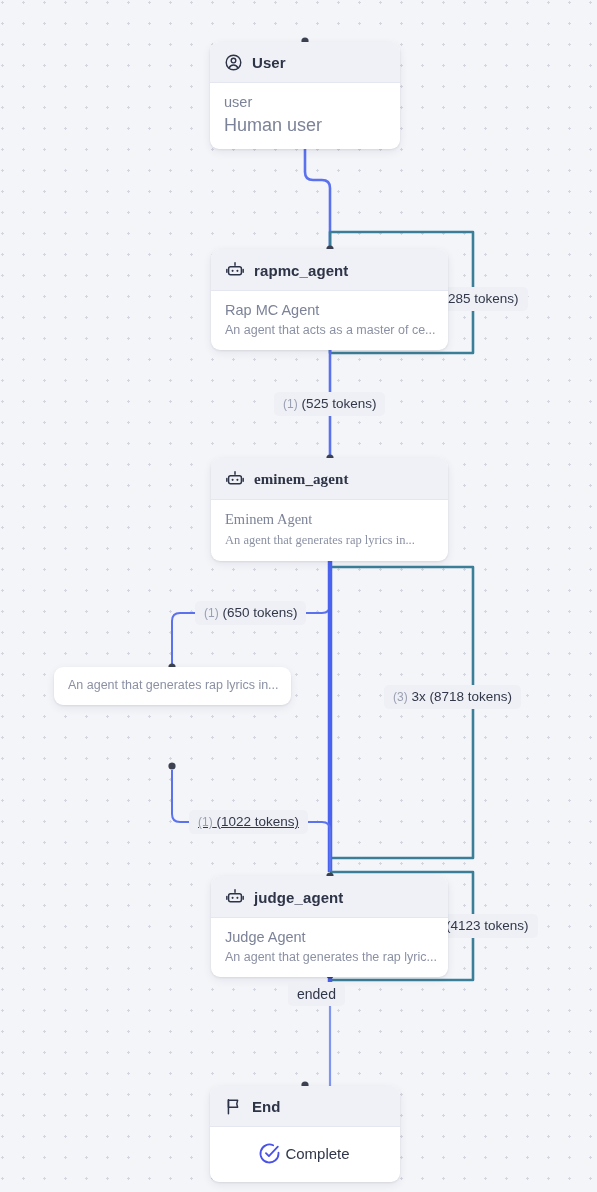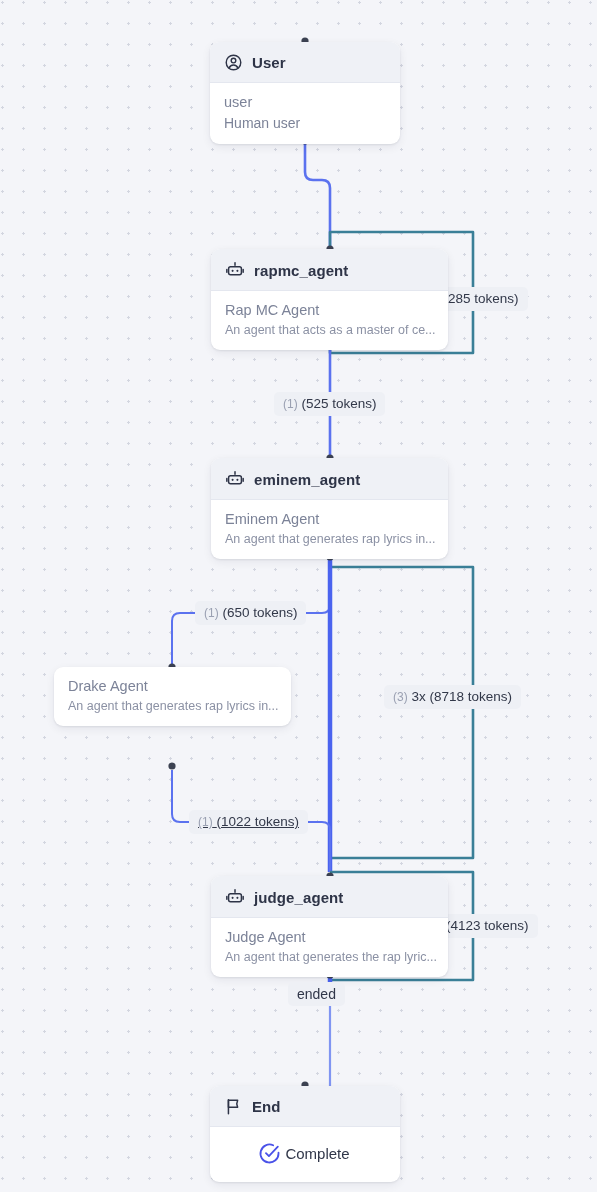--- a/index.html
+++ b/index.html
@@ -188,61 +188,60 @@
     <div class="node-head">
       <svg class="node-icon" width="19" height="19" viewBox="0 0 24 24" fill="none" stroke="#2e3447" stroke-width="1.8" stroke-linecap="round" stroke-linejoin="round">
         <circle cx="12" cy="12" r="9.2"></circle>
         <circle cx="12" cy="9.6" r="2.9"></circle>
         <path d="M6.4 19.2c.9-2.6 3-4 5.6-4s4.7 1.4 5.6 4"></path>
       </svg>
       <span class="node-head-title">User</span>
     </div>
     <div class="node-body">
       <div class="node-body-title">user</div>
-      <div class="node-body-desc" style="font-size:14px;color:#7c8398;">Human user</div>
+      <div class="node-body-desc" style="font-size:18px;color:#7c8398;">Human user</div>
     </div>
   </div>
 
   <div class="node z-node" style="left:211px; top:249px; width:237px;">
     <div class="node-head">
       <svg class="node-icon" width="20" height="20" viewBox="0 0 24 24" fill="none" stroke="#2e3447" stroke-width="1.8" stroke-linecap="round" stroke-linejoin="round">
         <path d="M12 3.2v3.1"></path>
         <rect x="4.3" y="8.2" width="15.4" height="9.6" rx="2.4"></rect>
         <circle cx="9.1" cy="13" r="1.25" fill="#2e3447" stroke="none"></circle>
         <circle cx="14.9" cy="13" r="1.25" fill="#2e3447" stroke="none"></circle>
         <path d="M2.2 11.4v3.2M21.8 11.4v3.2"></path>
       </svg>
       <span class="node-head-title">rapmc_agent</span>
     </div>
     <div class="node-body">
       <div class="node-body-title">Rap MC Agent</div>
       <div class="node-body-desc">An agent that acts as a master of ce...</div>
     </div>
   </div>
 
-  <div class="node z-node" style="left:211px; top:458px; width:237px;">
+  <div class="node z-node" style="left:211px; top:458px; width:237px;font-family:Liberation Serif, serif;">
     <div class="node-head">
       <svg class="node-icon" width="20" height="20" viewBox="0 0 24 24" fill="none" stroke="#2e3447" stroke-width="1.8" stroke-linecap="round" stroke-linejoin="round">
         <path d="M12 3.2v3.1"></path>
         <rect x="4.3" y="8.2" width="15.4" height="9.6" rx="2.4"></rect>
         <circle cx="9.1" cy="13" r="1.25" fill="#2e3447" stroke="none"></circle>
         <circle cx="14.9" cy="13" r="1.25" fill="#2e3447" stroke="none"></circle>
         <path d="M2.2 11.4v3.2M21.8 11.4v3.2"></path>
       </svg>
       <span class="node-head-title">eminem_agent</span>
     </div>
     <div class="node-body">
       <div class="node-body-title">Eminem Agent</div>
       <div class="node-body-desc">An agent that generates rap lyrics in...</div>
     </div>
   </div>
 
   <div class="node z-node" style="left:54px; top:667px; width:237px;">
     <div class="node-body">
-      <div class="node-body-title">Drake Agent</div>
       <div class="node-body-desc">An agent that generates rap lyrics in...</div>
     </div>
   </div>
 
   <div class="node z-node" style="left:211px; top:876px; width:237px;">
     <div class="node-head">
       <svg class="node-icon" width="20" height="20" viewBox="0 0 24 24" fill="none" stroke="#2e3447" stroke-width="1.8" stroke-linecap="round" stroke-linejoin="round">
         <path d="M12 3.2v3.1"></path>
         <rect x="4.3" y="8.2" width="15.4" height="9.6" rx="2.4"></rect>
         <circle cx="9.1" cy="13" r="1.25" fill="#2e3447" stroke="none"></circle>

